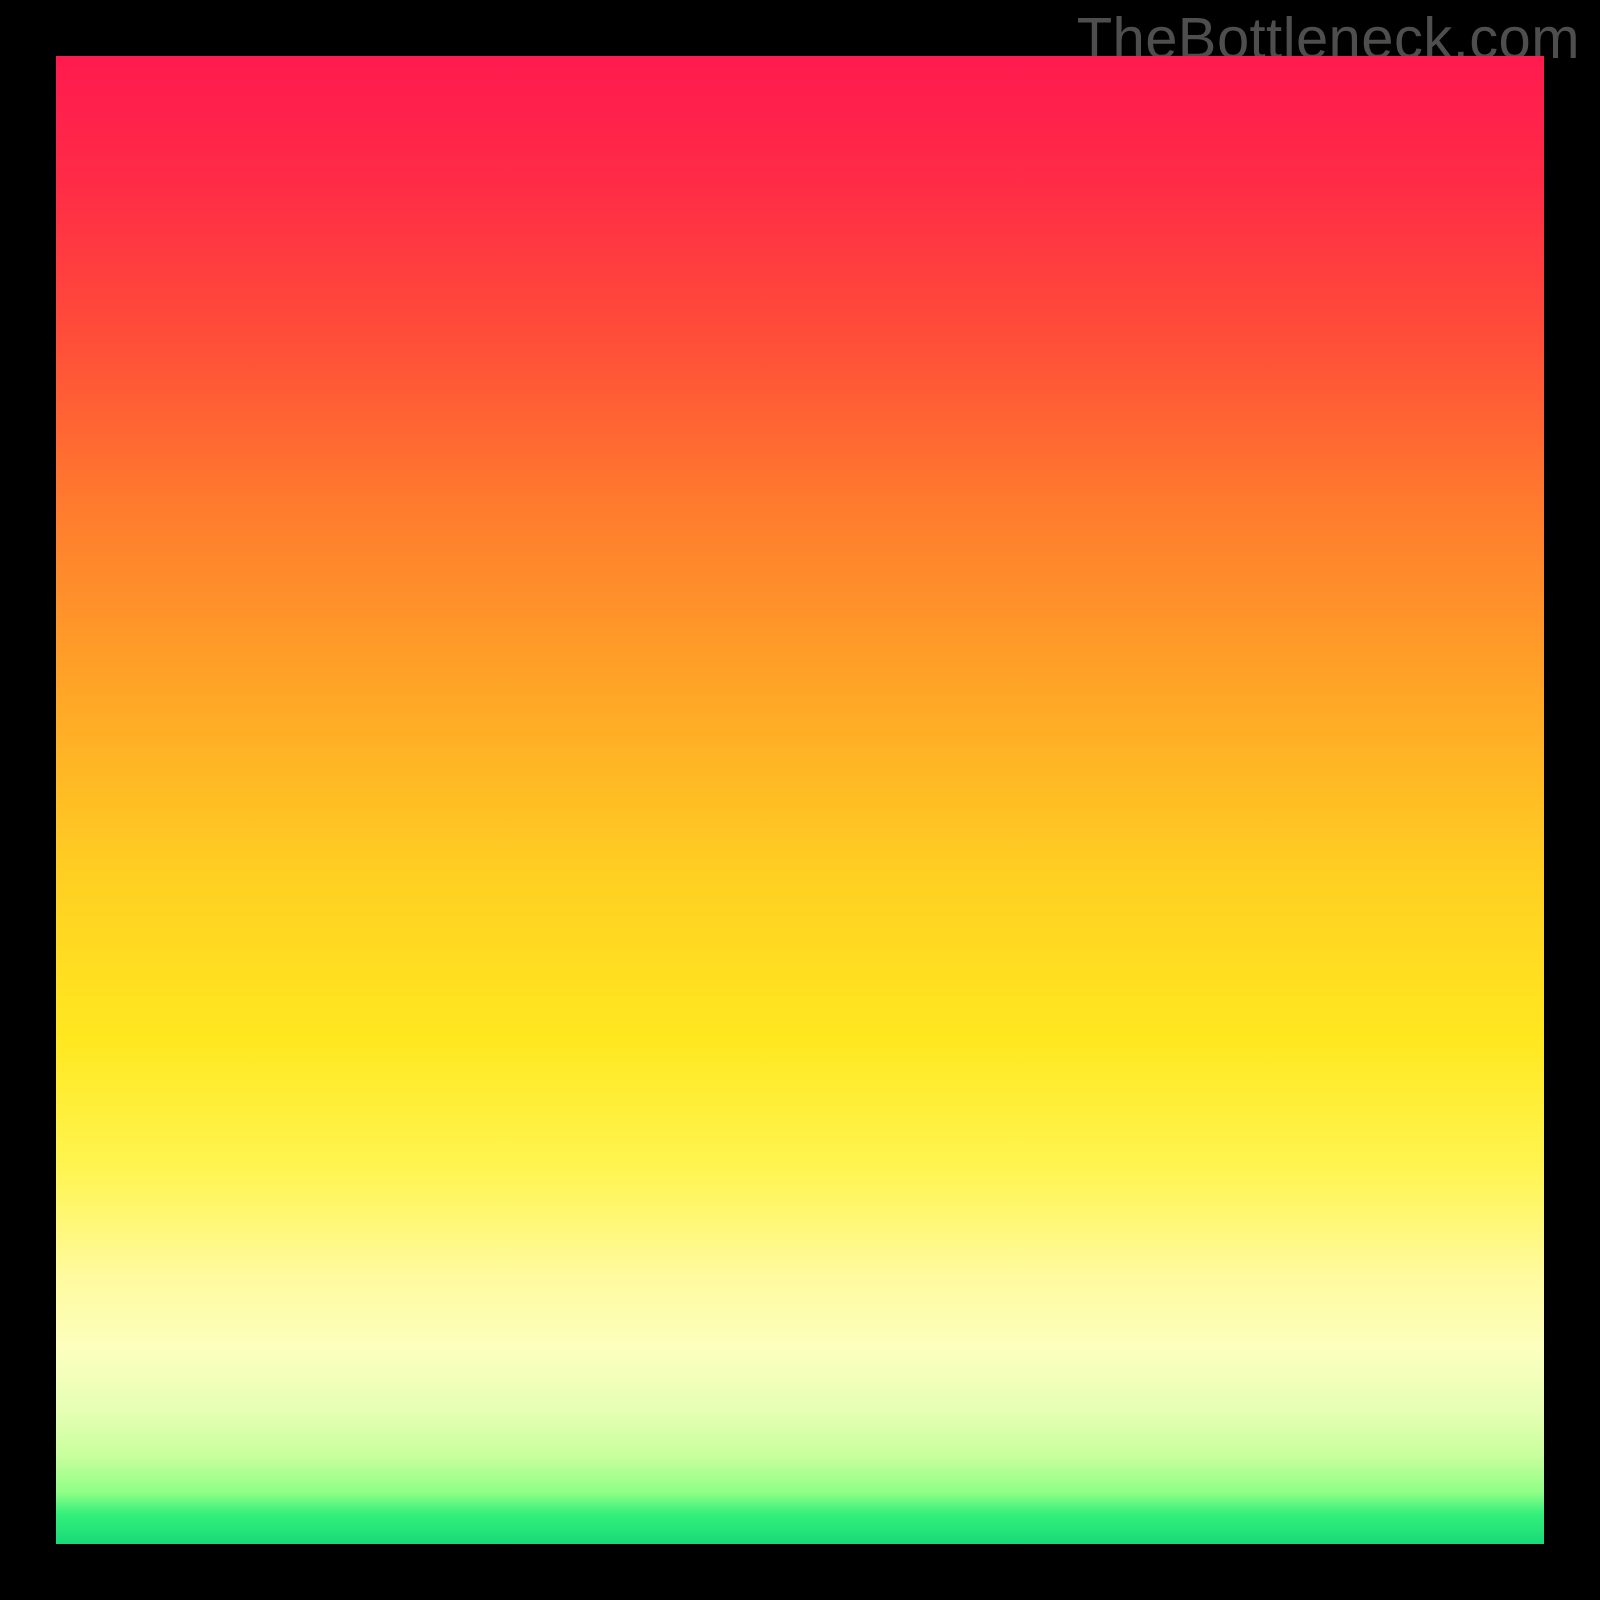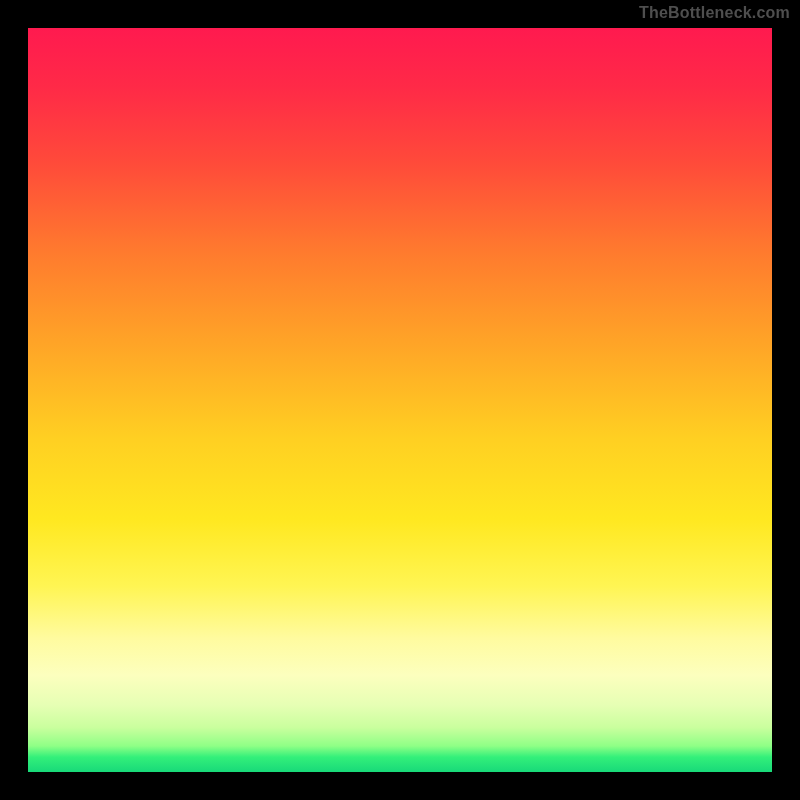--- a/index.html
+++ b/index.html
@@ -45,23 +45,23 @@
       #8fff86 96.5%,
       #33f07a 98%,
       #18d979 100%
     );
   }
   .watermark {
     position: absolute;
     top: 4px;
     right: 10px;
     color: #4e4e4e;
-    font-size: 16px;
+    font-size: 29px;
     letter-spacing: 0.2px;
-    font-weight: 700;
+    font-weight: 400;
     user-select: none;
   }
   svg { display: block; }
 </style>
 </head>
 <body>
 
 <div class="frame">
   <div class="watermark">TheBottleneck.com</div>
   <div class="plot-area">

